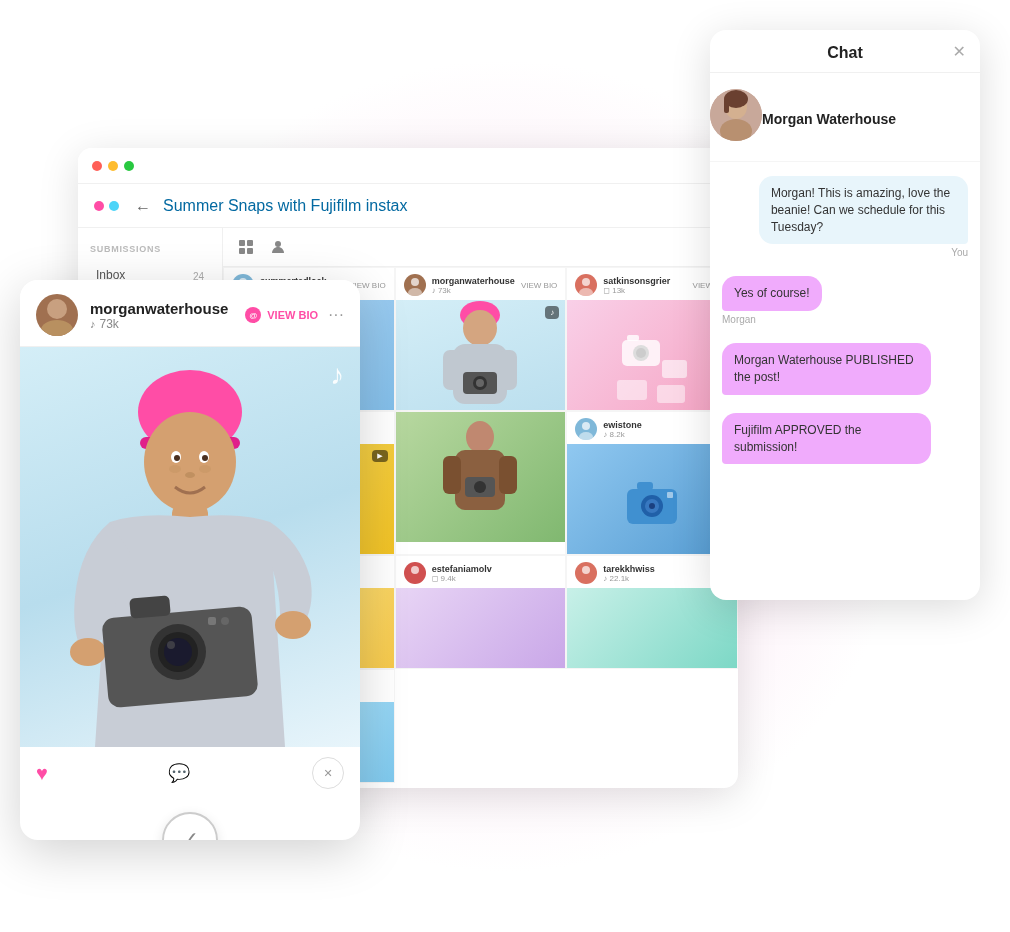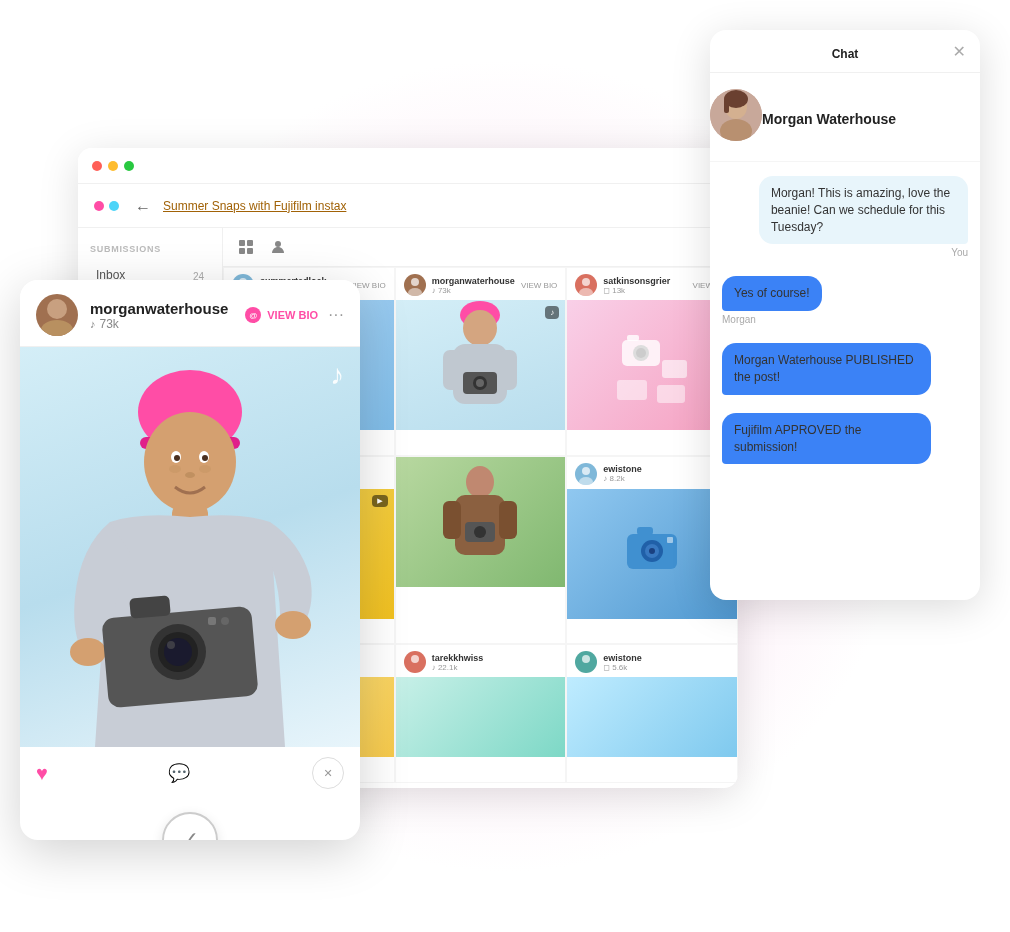--- a/index.html
+++ b/index.html
@@ -100,24 +100,23 @@
       justify-content: center;
     }
 
     .back-arrow {
       font-size: 16px;
       color: #666;
       cursor: pointer;
     }
 
     .campaign-title {
-      font-size: 12px;
+      font-size: 16px;
       font-weight: 500;
-      color: #a16207;
-      text-decoration: underline;
+      color: #0369a1;
     }
 
     .share-icon {
       margin-left: auto;
       color: #999;
       font-size: 14px;
     }
 
     
     .app-body {
@@ -460,21 +459,21 @@
     }
 
     .chat-header {
       padding: 14px 16px 10px;
       text-align: center;
       position: relative;
       border-bottom: 1px solid #f0f0f0;
     }
 
     .chat-title {
-      font-size: 12px;
+      font-size: 16px;
       font-weight: 600;
       color: #222;
     }
 
     .chat-close {
       position: absolute;
       right: 14px;
       top: 14px;
       font-size: 16px;
       color: #aaa;
@@ -533,21 +532,21 @@
       line-height: 1.4;
     }
 
     .message.sent .message-bubble {
       background: #e8f5fb;
       color: #333;
       border-bottom-right-radius: 4px;
     }
 
     .message.received .message-bubble {
-      background: #3b82f6;
+      background: #f0abfc;
       color: #333;
       border-bottom-left-radius: 4px;
     }
 
     .message-sender {
       font-size: 10px;
       color: #aaa;
       margin-top: 3px;
     }
 
@@ -869,20 +868,34 @@
                 </svg>
             </div>
             <div>
               <div class="creator-name">uniquee</div>
               <div class="creator-followers"><span style="font-size:8px;">♪</span> 3.1k</div>
             </div>
           </div>
           <div class="img-placeholder img-yellow" style="height:80px;"></div>
         </div>
 
+        <div class="grid-cell">
+          <div class="creator-info">
+            <div class="creator-avatar av-red">
+              <svg viewBox="0 0 22 22" width="22" height="22">
+                  <circle cx="11" cy="8" r="4" fill="#fff" opacity="0.7"></circle>
+                </svg>
+            </div>
+            <div>
+              <div class="creator-name">estefaniamolv</div>
+              <div class="creator-followers"><span style="font-size:8px;">◻</span> 9.4k</div>
+            </div>
+          </div>
+          <div class="img-placeholder img-lavender" style="height:80px;"></div>
+        </div>
 
         <div class="grid-cell">
           <div class="creator-info">
             <div class="creator-avatar av-orange">
               <svg viewBox="0 0 22 22" width="22" height="22">
                   <circle cx="11" cy="8" r="4" fill="#fff" opacity="0.7"></circle>
                 </svg>
             </div>
             <div>
               <div class="creator-name">tarekkhwiss</div>

